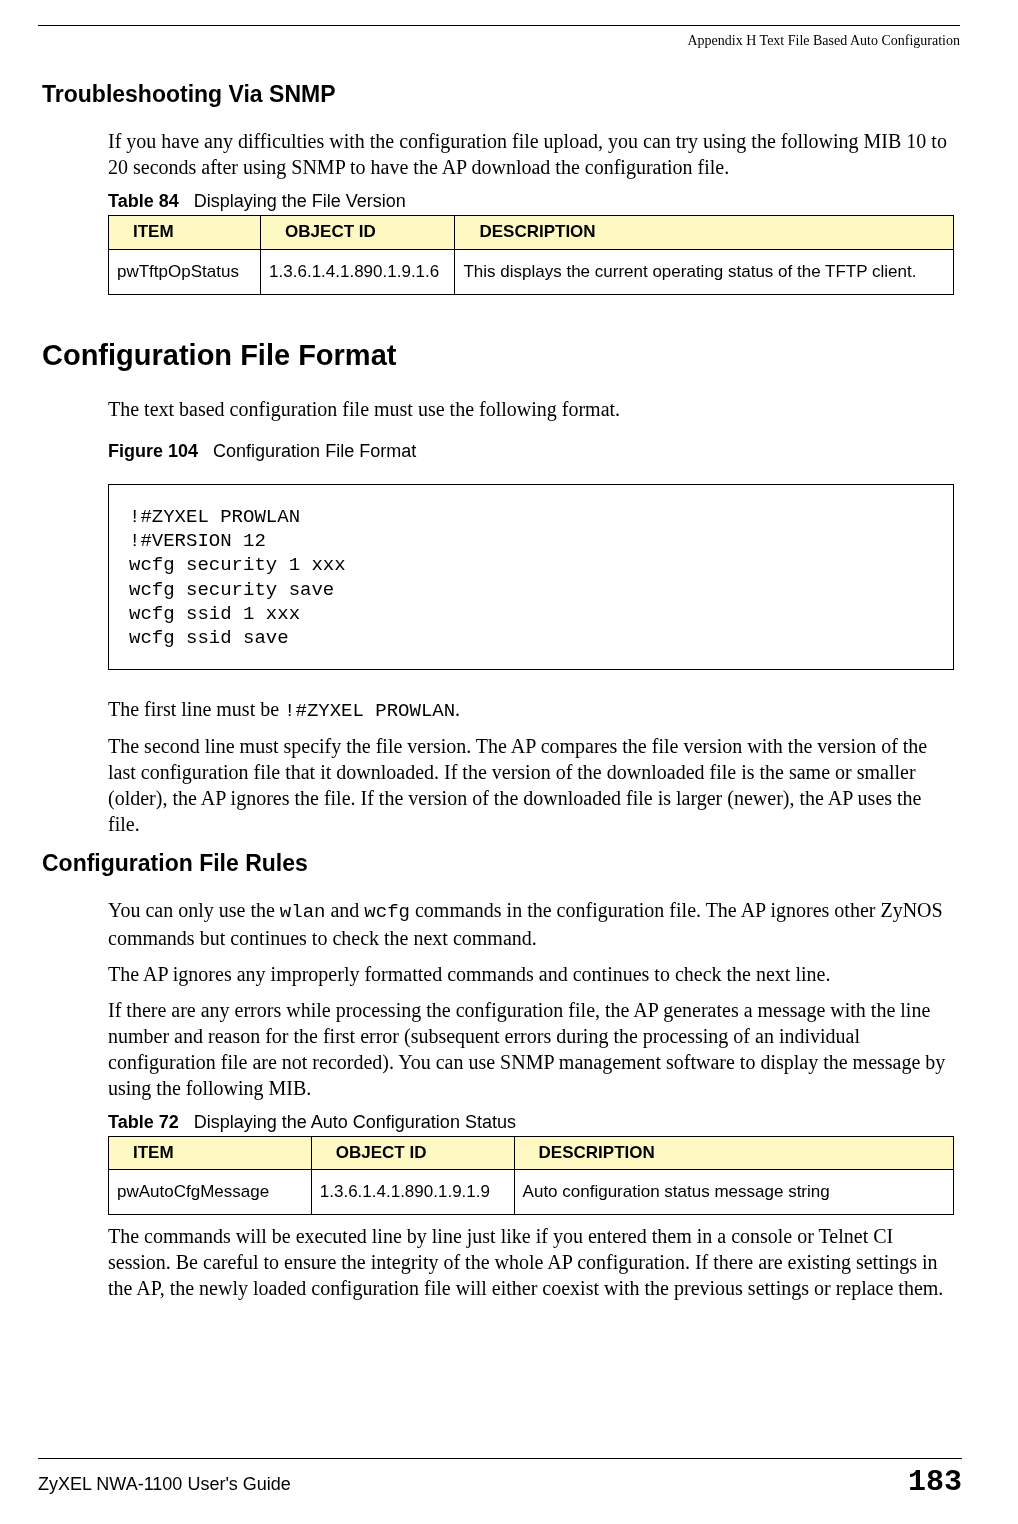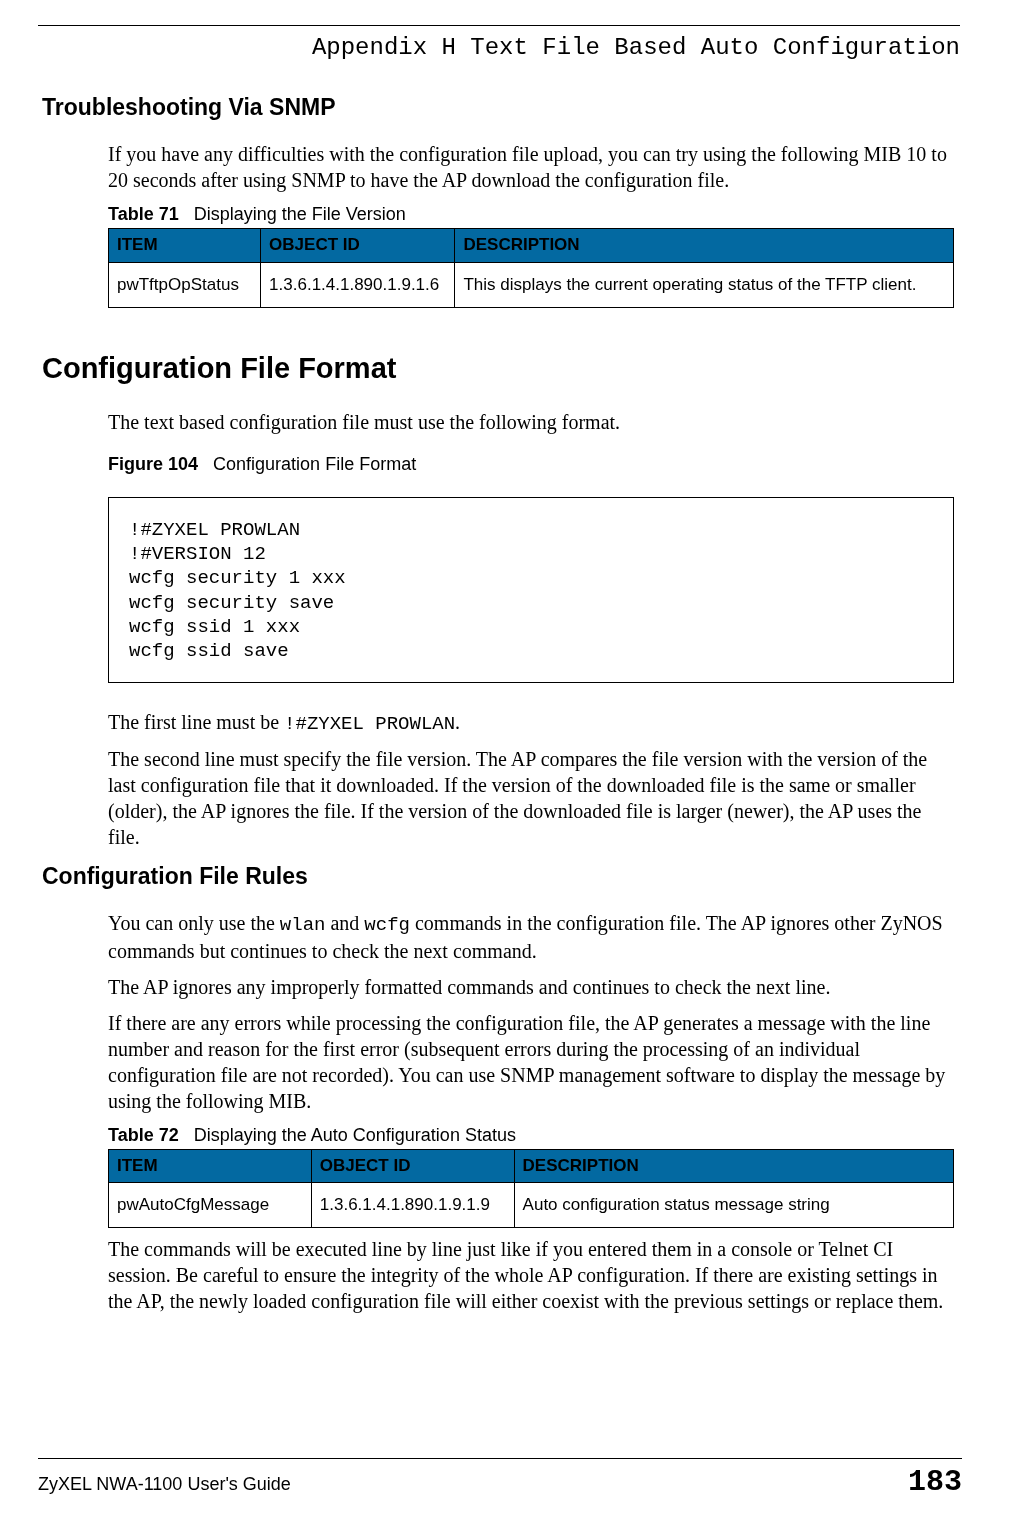--- a/index.html
+++ b/index.html
@@ -17,22 +17,22 @@
       box-sizing: border-box;
       min-height: 1524px;
       position: relative;
     }
     .top-bar {
       border-top: 1.5px solid #000;
       margin-bottom: 6px;
       margin-left: -4px;
     }
     .header-text {
-      font-family: Liberation Mono, monospace;
-      font-size: 24px;
+      font-family: Liberation Serif, serif;
+      font-size: 14px;
       text-align: right;
       margin-bottom: 30px;
     }
     .heading-medium {
       font-family: Arial, Helvetica, sans-serif;
       font-size: 23px;
       font-weight: bold;
       margin-top: 18px;
       margin-bottom: 18px;
     }
@@ -70,25 +70,25 @@
       font-weight: bold;
     }
     table.data-table {
       border-collapse: collapse;
       width: 100%;
       margin-bottom: 6px;
       font-family: Arial, Helvetica, sans-serif;
       font-size: 17px;
     }
     table.data-table th {
-      background: #0369a1;
+      background: #fef9c3;
       text-align: left;
       font-weight: bold;
       border: 1.5px solid #000;
-      padding: 5px 8px;
+      padding: 5px 24px;
     }
     table.data-table td {
       border: 1.5px solid #000;
       padding: 11px 8px;
       vertical-align: top;
     }
     .code-box {
       border: 1.5px solid #000;
       padding: 20px 14px 18px 20px;
       margin-left: 66px;
@@ -133,21 +133,21 @@
 <body>
 
 <div class="page">
   <div class="top-bar"></div>
   <div class="header-text">Appendix H Text File Based Auto Configuration</div>
 
   <div class="heading-medium">Troubleshooting Via SNMP</div>
   <div class="body-indent">
     <p class="para">If you have any difficulties with the configuration file upload, you can try using the following MIB 10 to 20 seconds after using SNMP to have the AP download the configuration file.</p>
     <div class="table-caption">
-      <span class="bold">Table 71</span>&nbsp;&nbsp;&nbsp;<span>Displaying the File Version</span>
+      <span class="bold">Table 84</span>&nbsp;&nbsp;&nbsp;<span>Displaying the File Version</span>
     </div>
     <table class="data-table">
       <thead>
         <tr>
           <th style="width:18%">ITEM</th>
           <th style="width:23%">OBJECT ID</th>
           <th>DESCRIPTION</th>
         </tr>
       </thead>
       <tbody>

